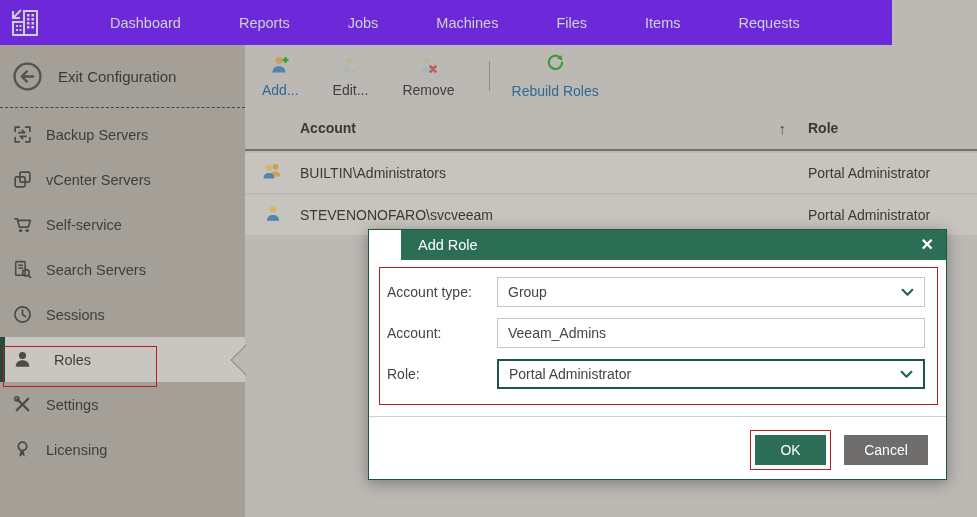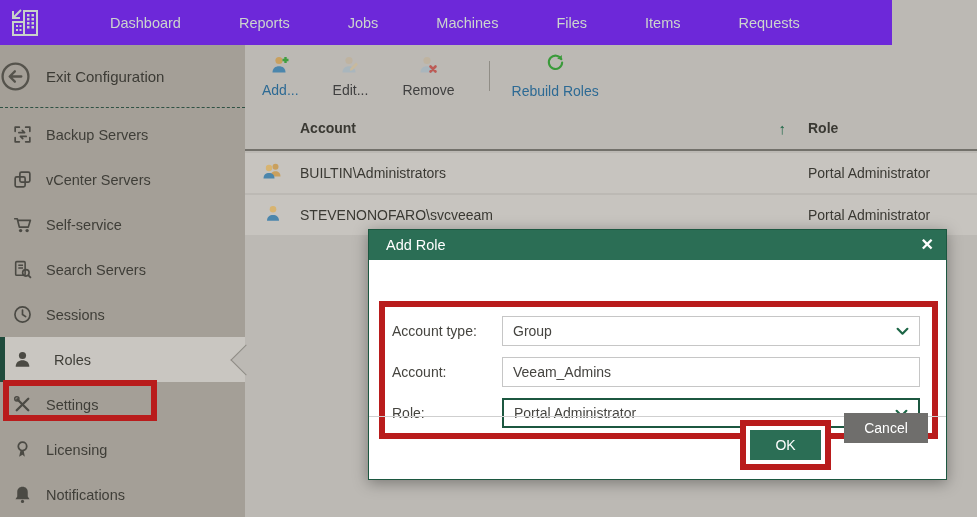--- a/index.html
+++ b/index.html
@@ -10,21 +10,21 @@
   
   .topnav { position:absolute; left:0; top:0; width:892px; height:45px;
     background:#6d28d9; display:flex; align-items:center; }
   .logo { width:34px; height:34px; margin-left:9px; flex:0 0 auto; }
   .nav-items { display:flex; margin-left:38px; gap:0; }
   .nav-item { color:#ccd5cd; font-size:14.5px; padding:13px 29px; cursor:pointer; }
 
   
   .sidebar { position:absolute; left:0; top:45px; width:245px; height:472px;
     background:#a49f97; }
-  .exit-row { height:63px; display:flex; align-items:center; 
+  .exit-row { height:63px; display:flex; align-items:center; padding-left:12px;
     border-bottom:1px dashed #2e5143; cursor:pointer; }
   .exit-icon { width:31px; height:31px; color:#55534c; flex:0 0 auto; }
   .exit-label { margin-left:15px; font-size:15px; color:#3c3b35; }
   .side-list { padding-top:4px; }
   .side-item { position:relative; height:45px; display:flex; align-items:center;
     padding-left:12px; cursor:pointer; color:#3f3e38; }
   .side-icon { width:21px; height:21px; color:#4b4a44; flex:0 0 auto; }
   .side-label { margin-left:13px; font-size:14.5px; }
   .side-item.selected { background:#c9c6c1;gap:8px; }
   .side-item.selected::before { content:""; position:absolute; left:0; top:0;
@@ -51,26 +51,26 @@
   .col-role { width:169px; }
   .grid-row { display:flex; align-items:center; height:40px; background:#c7c4bf;
     margin-top:2px; font-size:14px; color:#3a3933; cursor:pointer; }
   .row-icon { width:26px; margin-left:16px; flex:0 0 auto; }
   .cell-account { margin-left:13px; flex:1; }
   .cell-role { width:169px; }
 
   
   .modal { position:absolute; left:368px; top:229px; width:579px; height:251px;
     background:#ffffff; border:1px solid #1c5740;
-    box-shadow:0 3px 14px rgba(0,0,0,.35); }
+    box-shadow:0 3px 14px rgba(0,0,0,.35);padding-left:32px; }
   .dlg-header { height:30px; background:#2b6e55; display:flex; align-items:center; }
   .dlg-title { color:#ffffff; font-size:14.5px; margin-left:17px; }
   .dlg-close { margin-left:auto; margin-right:12px; color:#ffffff; font-size:16px;
     font-weight:bold; cursor:pointer; line-height:1; }
-  .ann { border:6px solid #b91c1c;margin-top:34px; }
+  .ann { border:1px solid #b91c1c; }
   .dlg-ann { position:absolute; left:10px; top:37px; width:559px; height:138px;
     padding:9px 12px 0 7px; }
   .f-row { display:flex; align-items:center; height:30px; margin-bottom:11px; }
   .f-label { width:110px; font-size:14px; color:#45443f; }
   .f-ctl { flex:1; height:30px; background:#ffffff; border:1px solid #c6c6c6;
     display:flex; align-items:center; padding:0 10px; font-size:14px; color:#454440; }
   .f-ctl.focused { border:2px solid #1c5740; }
   .f-ctl.select { cursor:pointer; }
   .f-ctl .chev { margin-left:auto; width:13px; height:9px; color:#1d6646; }
   input.f-ctl { outline:none; }
@@ -208,27 +208,20 @@
       </div>
 
       <div class="side-item">
         <svg class="side-icon" viewBox="0 0 20 20">
           <circle cx="10" cy="7" r="4" fill="none" stroke="currentColor" stroke-width="1.7"></circle>
           <path d="M8.2 10.5 L6.8 17 l3.2-2 2.2 2 -1.2-6.5 z" fill="currentColor"></path>
         </svg>
         <span class="side-label">Licensing</span>
       </div>
 
-      <div class="side-item">
-        <svg class="side-icon" viewBox="0 0 20 20">
-          <path d="M10 2.5 c-3 0 -5 2 -5 5 v4.5 L3.3 14.5 h13.4 L15 12 V7.5 c0-3-2-5-5-5 z" fill="currentColor"></path>
-          <circle cx="10" cy="16.6" r="1.5" fill="currentColor"></circle>
-        </svg>
-        <span class="side-label">Notifications</span>
-      </div>
 
     </div>
   </div>
 
   <div class="ann roles-ann"></div>
 
   <div class="content">
 
     <div class="toolbar">
       <div class="tb-btn">

